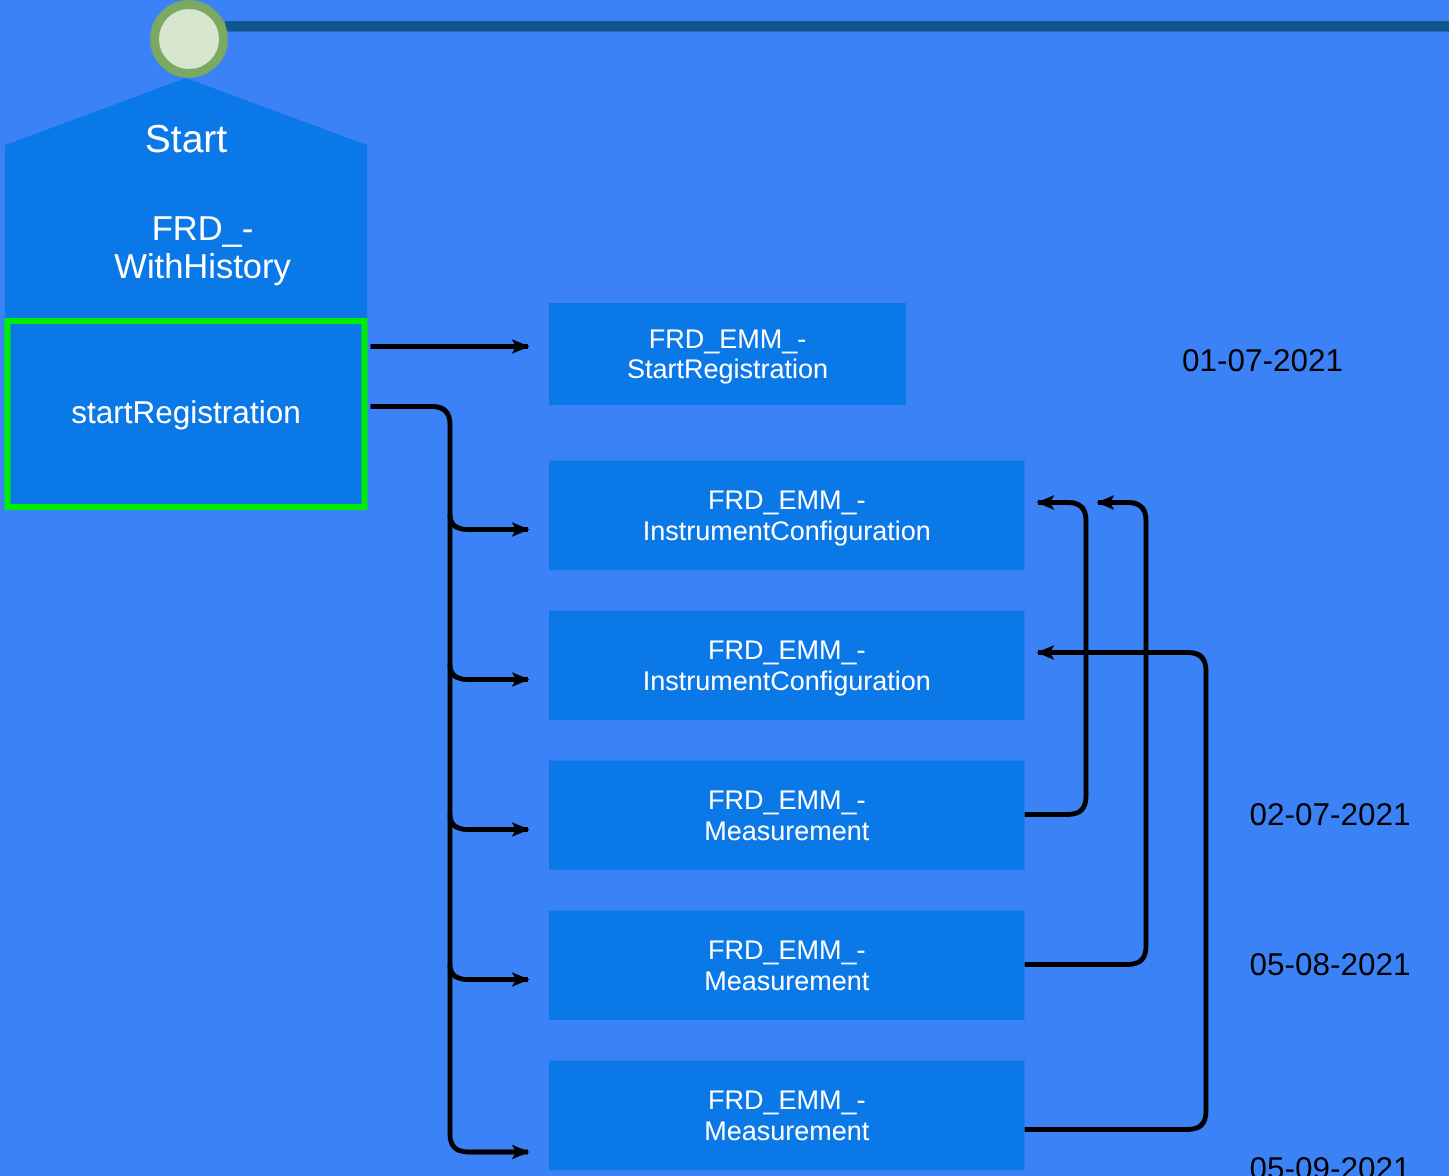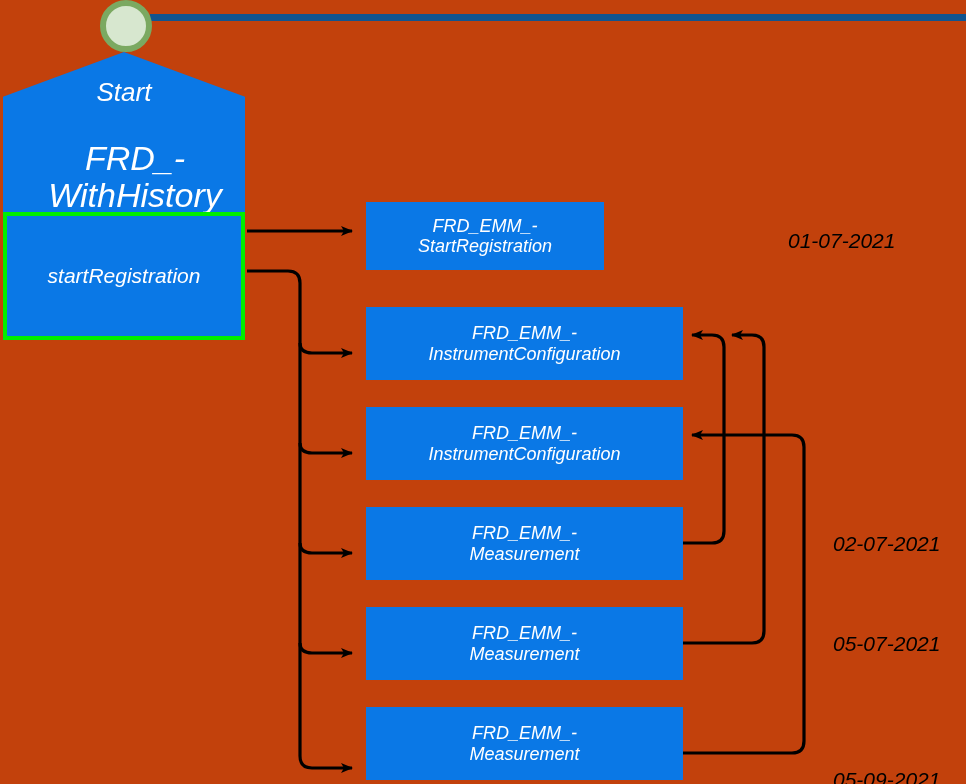--- a/index.html
+++ b/index.html
@@ -7,23 +7,22 @@
     padding: 0;
     background: #ffffff;
   }
   body {
     font-family: "Liberation Sans", sans-serif;
   }
   #canvas {
     position: relative;
     width: 966px;
     height: 784px;
-    background: #c2410c;
+    background: #3b82f6;
     overflow: hidden;
-    font-style: italic;
   }
   #edges {
     position: absolute;
     left: 0;
     top: 0;
     width: 966px;
     height: 784px;
     pointer-events: none;
   }
   .node {
@@ -61,21 +60,21 @@
     font-size: 26px;
     line-height: 1.1;
   }
   #start-type-label {
     position: absolute;
     left: 3px;
     top: 140px;
     width: 264px;
     text-align: center;
     color: #ffffff;
-    font-size: 34px;
+    font-size: 23px;
     line-height: 1.08;
     white-space: pre-line;
   }
   
   #compartments {
     position: absolute;
     left: 3px;
     top: 212px;
     width: 242px;
     height: 128px;
@@ -198,16 +197,16 @@
 Measurement</span>
   </div>
 
   <div class="node" style="left:366px; top:707px; width:317px; height:73px;">
     <span>FRD_EMM_-
 Measurement</span>
   </div>
 
   <div class="date-label" style="left:788px; top:229px;">01-07-2021</div>
   <div class="date-label" style="left:833px; top:532px;">02-07-2021</div>
-  <div class="date-label" style="left:833px; top:632px;">05-07-2021</div>
+  <div class="date-label" style="left:833px; top:632px;">05-08-2021</div>
   <div class="date-label" style="left:833px; top:768px;">05-09-2021</div>
 
 </div>
 
 </body></html>

